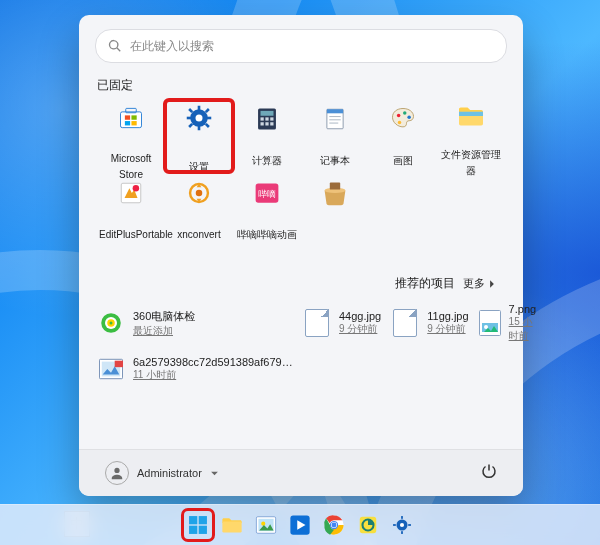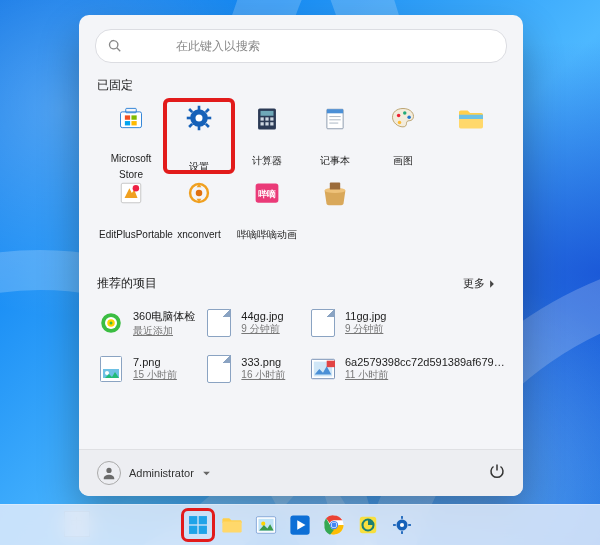--- a/index.html
+++ b/index.html
@@ -11,40 +11,40 @@
       linear-gradient(135deg,#0b74e6 0%,#1a8ef5 25%,#4db8ff 55%,#1b6fe0 100%);
   }
   
   .swirl{position:absolute;border:60px solid rgba(255,255,255,0.20);border-radius:50%;}
   .sw1{width:900px;height:900px;left:-600px;top:-350px;}
   .sw2{width:1100px;height:1100px;left:200px;top:-400px;}
   .sw3{width:600px;height:600px;left:-300px;top:250px;border-width:40px;}
   .sw4{width:700px;height:700px;left:350px;top:250px;border-width:50px;}
 
   .start{position:absolute;left:79px;top:15px;width:444px;height:481px;background:#f4f5f8;border-radius:10px;box-shadow:0 20px 40px rgba(0,0,0,0.3);display:flex;flex-direction:column;}
-  .search{margin:14px 16px 0 16px;height:32px;border:1px solid #dcdde2;border-radius:16px;background:#fff;display:flex;align-items:center;padding:0 12px;color:#888;font-size:12px;gap:46px;}
+  .search{margin:14px 16px 0 16px;height:32px;border:1px solid #dcdde2;border-radius:16px;background:#fff;display:flex;align-items:center;padding:0 12px;color:#888;font-size:12px;}
   .search svg{width:14px;height:14px;margin-right:8px;fill:#888;}
   .section{padding:0 18px;}
   .hdr{display:flex;align-items:center;justify-content:space-between;margin-top:14px;margin-bottom:6px;}
   .hdr .t{font-size:12px;font-weight:400;color:#222;}
   .pill{font-size:11px;color:#222;padding:2px 8px;border-radius:4px;display:flex;align-items:center;gap:2px;}
   .grid{display:grid;grid-template-columns:repeat(6,1fr);gap:2px 0;}
   .app{display:flex;flex-direction:column;align-items:center;justify-content:flex-start;height:72px;border-radius:4px;cursor:default;text-align:center;}
-  .app .ic{width:30px;height:30px;display:flex;align-items:center;justify-content:center;margin-top:4px;font-weight:bold;}
+  .app .ic{width:30px;height:30px;display:flex;align-items:center;justify-content:center;margin-top:4px;}
   .app .lb{font-size:10px;color:#222;line-height:16px;margin-top:19px;max-width:64px;}
   .highlight{outline:4px solid #e21b1b;outline-offset:-2px;gap:8px;}
   
-  .rec{display:grid;grid-template-columns:1fr 1fr 1fr;row-gap:6px;column-gap:10px;padding:4px 18px;}
+  .rec{display:grid;grid-template-columns:1fr 1fr 1fr 1fr;row-gap:6px;column-gap:10px;padding:4px 18px;}
   .ritem{display:flex;align-items:center;gap:8px;height:40px;border-radius:4px;}
   .ritem .ric{width:28px;height:28px;display:flex;align-items:center;justify-content:center;}
   .ritem .rtx{display:flex;flex-direction:column;min-width:0;}
   .ritem .rtx .fn{font-size:11px;color:#222;white-space:nowrap;overflow:hidden;text-overflow:ellipsis;max-width:160px;}
   .ritem .rtx .sub{font-size:10px;color:#777;text-decoration:underline;}
   .spacer{flex:1;}
-  .footer{height:46px;border-top:1px solid rgba(0,0,0,0.06);background:#edeef2;border-radius:0 0 10px 10px;display:flex;align-items:center;padding:0 18px;justify-content:space-between;gap:8px;}
+  .footer{height:46px;border-top:1px solid rgba(0,0,0,0.06);background:#edeef2;border-radius:0 0 10px 10px;display:flex;align-items:center;padding:0 26px;justify-content:space-between;gap:8px;}
   .user{display:flex;align-items:center;gap:8px;font-size:11px;color:#333;}
   .user .av{width:22px;height:22px;border-radius:50%;border:1px solid #aaa;display:flex;align-items:center;justify-content:center;}
 
   
   .taskbar{position:absolute;left:0;bottom:0;width:600px;height:40px;background:rgba(225,235,250,0.85);backdrop-filter:blur(10px);display:flex;align-items:center;border-top:1px solid rgba(255,255,255,0.3);}
   .tb-center{position:absolute;left:50%;transform:translateX(-50%);display:flex;gap:6px;align-items:center;}
   .tb-ic{width:28px;height:28px;display:flex;align-items:center;justify-content:center;border-radius:4px;}
   .ime{position:absolute;left:64px;bottom:8px;width:24px;height:24px;border:1px solid #444;background:#fff;display:flex;align-items:center;justify-content:center;font-size:13px;color:#222;}
   .tb-hl{outline:3px solid #e21b1b;outline-offset:0px;}
 
@@ -147,20 +147,21 @@
             <div class="lb">画图</div>
           </div>
           <div class="app">
             <div class="ic">
               <svg width="28" height="24" viewBox="0 0 32 28">
                 <path d="M2 6c0-1 1-2 2-2h8l3 3h13c1 0 2 1 2 2v2H2V6z" fill="#ffcf4b"></path>
                 <rect x="2" y="9" width="28" height="16" rx="2" fill="#ffd86b"></rect>
                 <rect x="2" y="9" width="28" height="5" fill="#6ec1e4"></rect>
               </svg>
             </div>
+            <div class="lb">文件资源管理器</div>
           </div>
           <div class="app">
             <div class="ic">
               <svg width="26" height="26" viewBox="0 0 32 32">
                 <rect x="4" y="4" width="24" height="24" rx="2" fill="#fff" stroke="#bbb"></rect>
                 <path d="M8 22l6-12 3 6 3-4 4 10z" fill="#f0a020"></path>
                 <circle cx="22" cy="10" r="4" fill="#e24"></circle>
               </svg>
             </div>
             <div class="lb">EditPlusPortable</div>
@@ -190,21 +191,21 @@
                 <path d="M4 12h24l-2 14c0 2-1 3-3 3H9c-2 0-3-1-3-3L4 12z" fill="#d9a85a"></path>
                 <ellipse cx="16" cy="12" rx="12" ry="3" fill="#eec27a"></ellipse>
                 <rect x="10" y="3" width="12" height="8" rx="1" fill="#9b6b3a"></rect>
               </svg>
             </div>
           </div>
         </div>
     </div>
 
     <div class="section">
-      <div class="hdr" style="margin-top:28px;">
+      <div class="hdr" style="margin-top:28px;justify-content:flex-end;">
         <span class="t">推荐的项目</span>
         <div class="pill">
           <span>更多</span>
           <svg width="10" height="10" viewBox="0 0 16 16">
               <path fill="#444" d="M5 2l6 6-6 6V2z"></path>
             </svg>
         </div>
       </div>
     </div>
     <div class="rec" id="rec-grid">
@@ -245,29 +246,20 @@
             <svg width="22" height="26" viewBox="0 0 22 26">
               <rect x="0.5" y="0.5" width="21" height="25" rx="1" fill="#fff" stroke="#8aa3c2"></rect>
               <rect x="3" y="13" width="16" height="9" fill="#6ec1e4"></rect>
               <circle cx="7" cy="17" r="2" fill="#fff"></circle>
               <path d="M5 22l4-4 3 3 3-5 4 6z" fill="#2b7"></path>
             </svg>
           </div>
           <div class="rtx">
             <span class="fn">7.png</span>
             <span class="sub">15 小时前</span>
-          </div>
-        </div>
-        <div class="ritem">
-          <div class="ric">
-            <div class="fileico"></div>
-          </div>
-          <div class="rtx">
-            <span class="fn">333.png</span>
-            <span class="sub">16 小时前</span>
           </div>
         </div>
         <div class="ritem">
           <div class="ric">
             <svg width="24" height="22" viewBox="0 0 26 22">
               <rect x="0.5" y="0.5" width="25" height="21" rx="1" fill="#fff" stroke="#6d88b0"></rect>
               <rect x="3" y="3" width="20" height="16" fill="#cfe6f7"></rect>
               <path d="M4 17l5-6 4 4 4-7 5 9z" fill="#4a8fd6"></path>
               <rect x="17" y="2" width="9" height="7" fill="#e24444"></rect>
             </svg>

